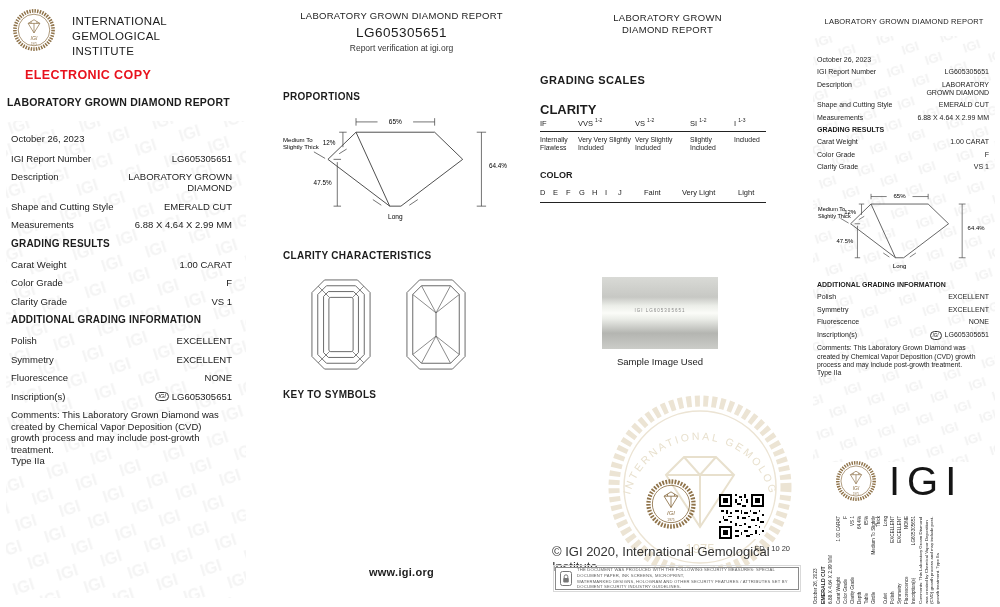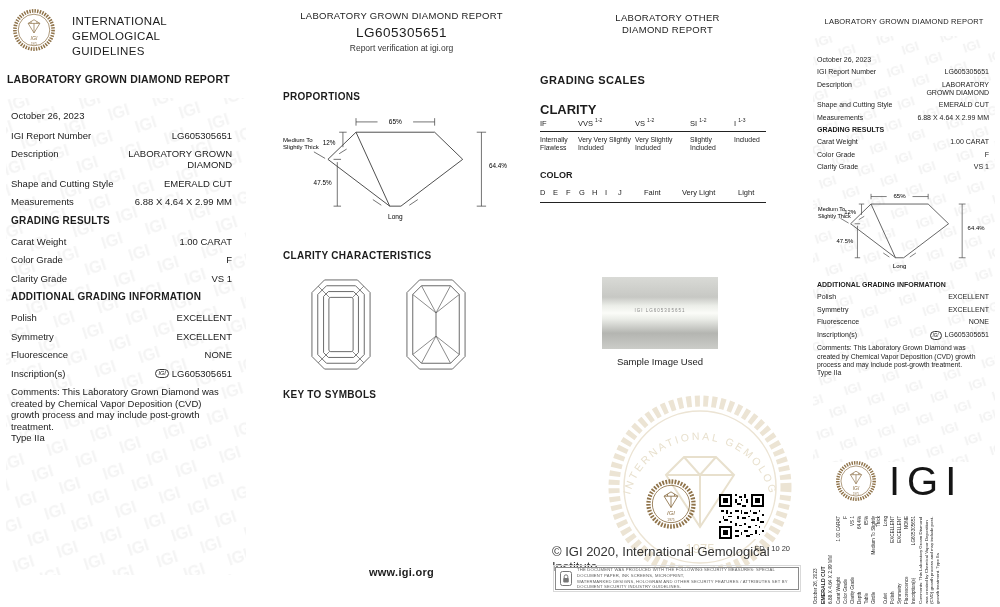--- a/index.html
+++ b/index.html
@@ -107,23 +107,24 @@
       <svg class="brand-seal" viewBox="0 0 60 60">
         <circle cx="30" cy="30" r="26" fill="none" stroke="#8f734a" stroke-width="5" stroke-dasharray="2 1.6"></circle>
         <circle cx="30" cy="30" r="21.5" fill="none" stroke="#8f734a" stroke-width="1"></circle>
         <path d="M22,21 L30,16 L38,21 L30,34 Z M22,21 L38,21 M26,18.5 L26,21 M34,18.5 L34,21 M30,21 L30,34" fill="none" stroke="#8f734a" stroke-width="1"></path>
         <text x="30" y="43" font-size="7" font-style="italic" fill="#8f734a" text-anchor="middle">IGI</text>
         <text x="30" y="50" font-size="3.8" fill="#8f734a" text-anchor="middle">1975</text>
       </svg>
       <div class="brand-name">
         <div>INTERNATIONAL</div>
         <div>GEMOLOGICAL</div>
-        <div>GUIDELINES</div>
+        <div>INSTITUTE</div>
       </div>
     </div>
+    <div class="electronic">ELECTRONIC COPY</div>
     <div class="doc-title">LABORATORY GROWN DIAMOND REPORT</div>
 
     <div class="wm-box">
       <svg class="wm-svg">
         <defs>
           <pattern id="wmA" width="46" height="40" patternUnits="userSpaceOnUse" patternTransform="rotate(-18)">
             <text x="0" y="14" font-size="16" font-weight="bold" fill="#000" opacity="0.045">IGI</text>
             <text x="22" y="34" font-size="16" font-weight="bold" fill="#000" opacity="0.045">IGI</text>
           </pattern>
         </defs>
@@ -252,21 +253,21 @@
       <circle cx="100" cy="100" r="76" fill="none" stroke="#ece4d4" stroke-width="1.5"></circle>
       <defs>
           <path id="arcT" d="M30,108 A72,72 0 0 1 170,108"></path>
         </defs>
       <text font-size="10.5" letter-spacing="2.5" fill="#e8e0cd"><textPath href="#arcT">INTERNATIONAL GEMOLOGICAL</textPath></text>
       <path d="M84,70 L116,70 L134,88 L100,140 L66,88 Z M66,88 L134,88 M84,70 L100,88 L116,70 M100,88 L100,140" fill="none" stroke="#e8e0cd" stroke-width="2"></path>
       <text x="100" y="166" font-size="13" text-anchor="middle" fill="#e8e0cd">1975</text>
     </svg>
 
     <div class="sc-h1">
-      <div>LABORATORY OTHER</div>
+      <div>LABORATORY GROWN</div>
       <div>DIAMOND REPORT</div>
     </div>
 
     <div class="gs-head">GRADING SCALES</div>
     <div class="cl-head">CLARITY</div>
 
     <div class="scale-table grades">
       <span class="cell" style="left:0"><span>IF</span><sup></sup></span>
       <span class="cell" style="left:38px"><span>VVS</span> <sup>1-2</sup></span>
       <span class="cell" style="left:95px"><span>VS</span> <sup>1-2</sup></span>

